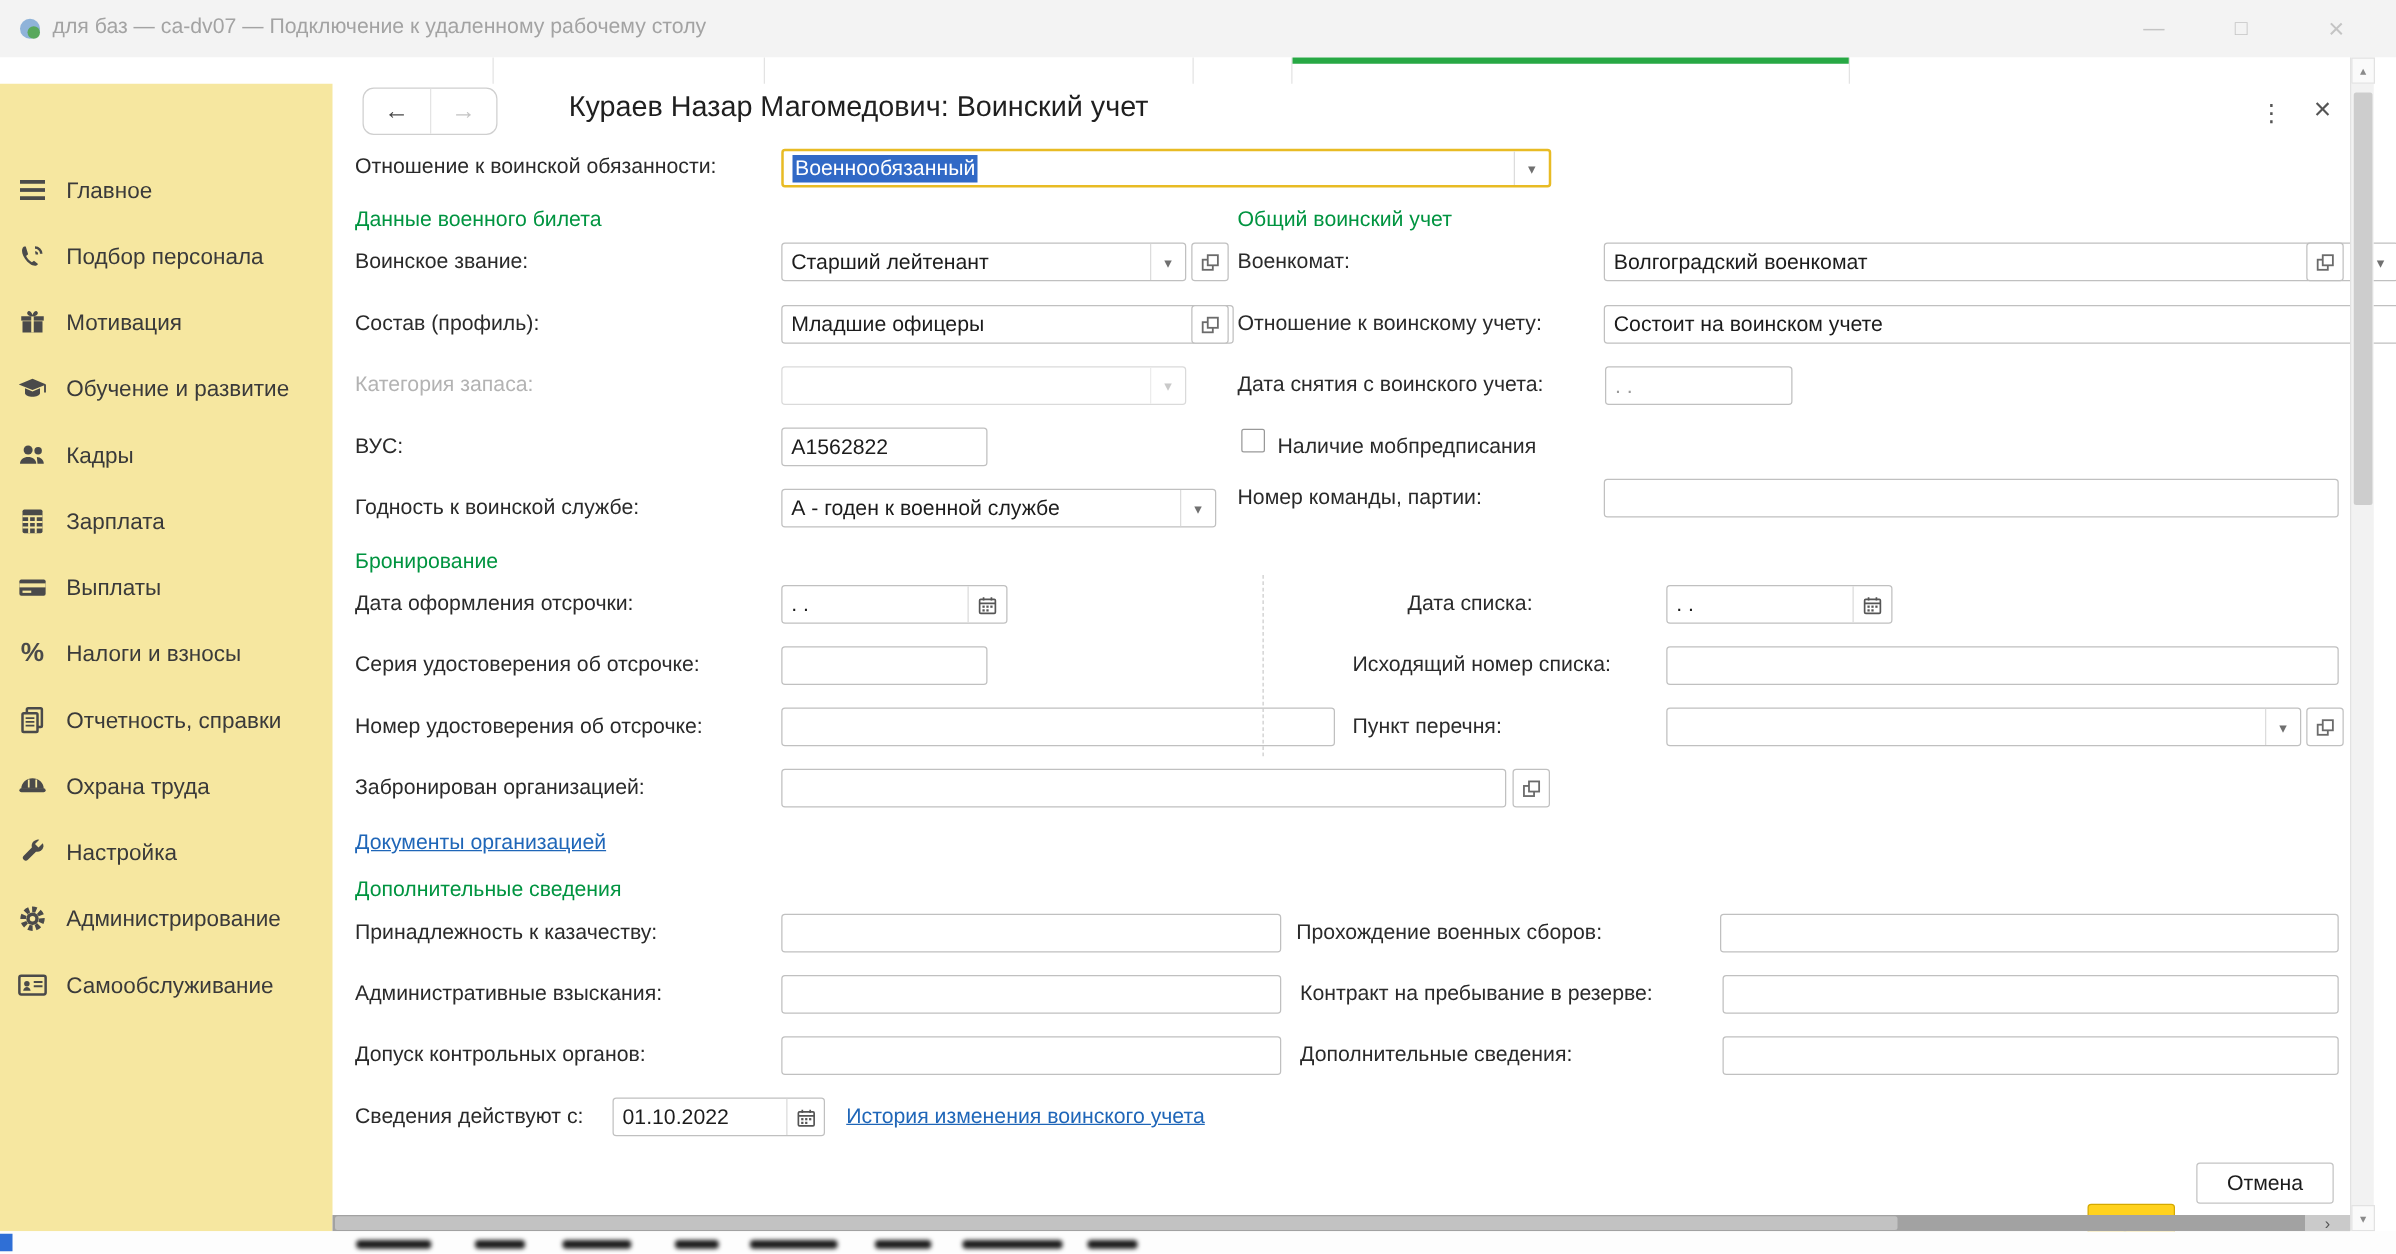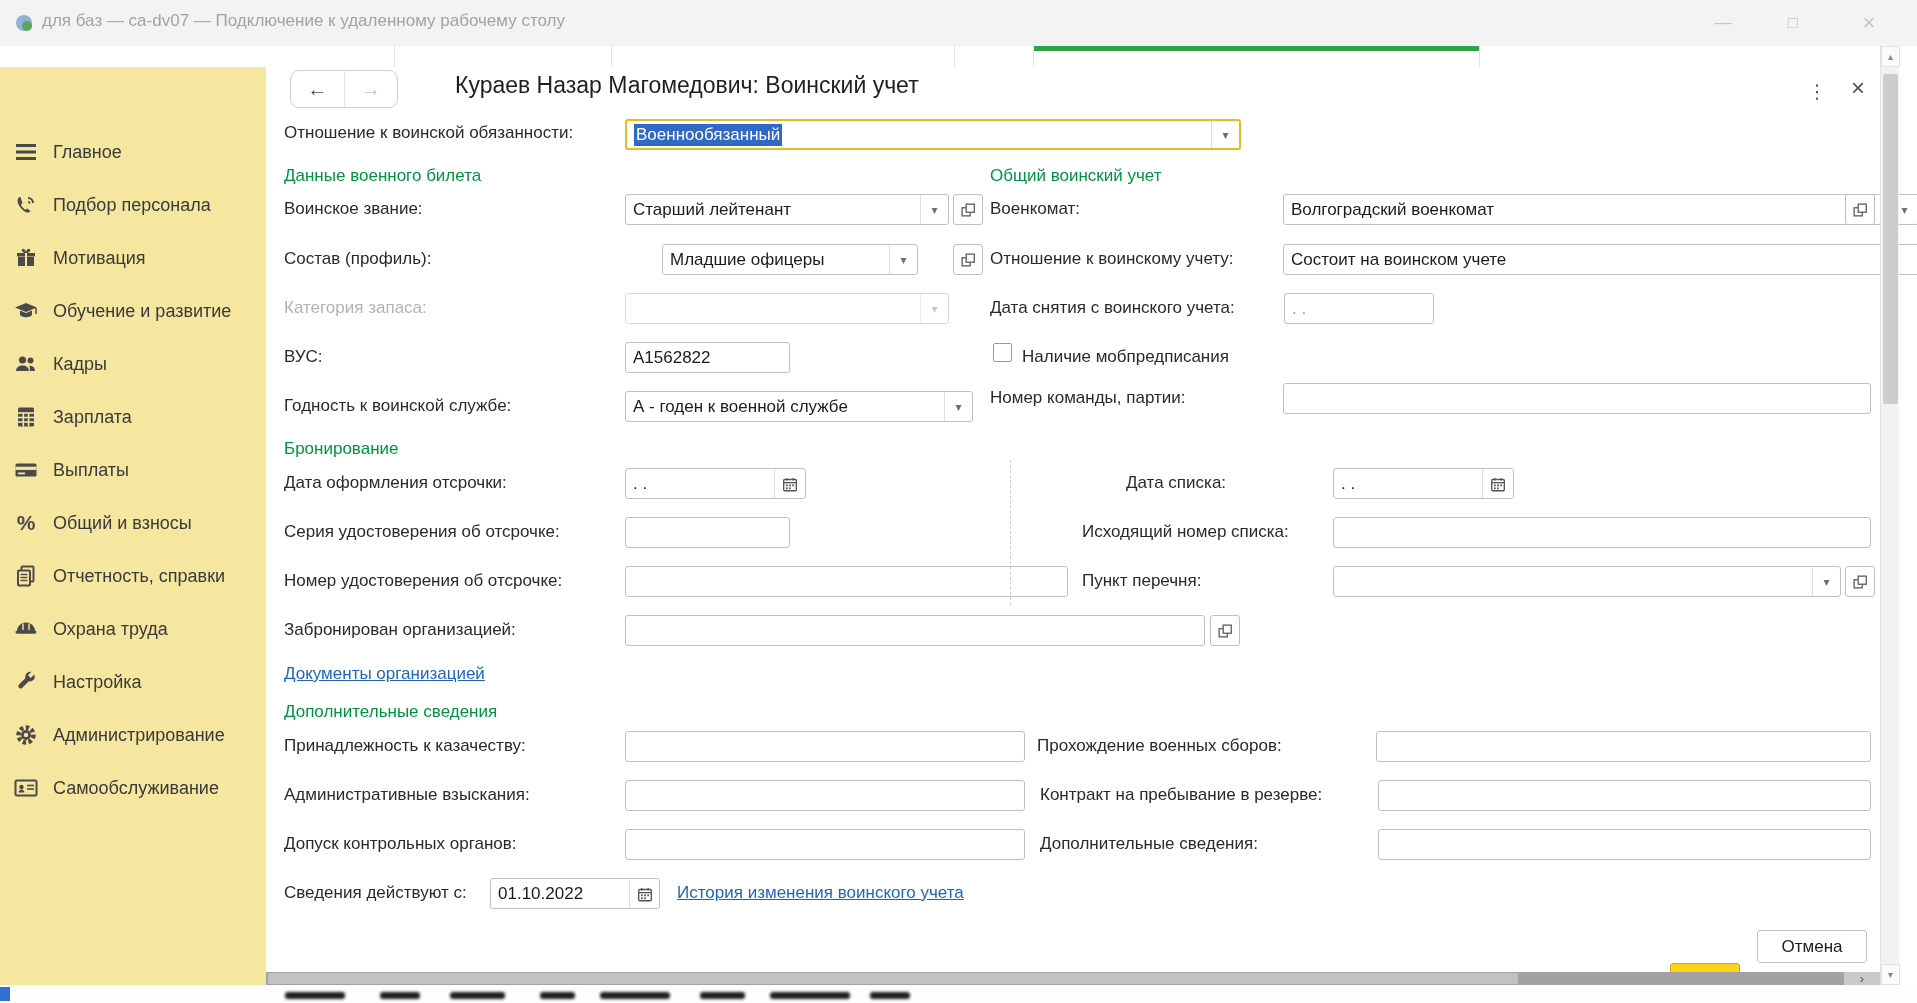--- a/index.html
+++ b/index.html
@@ -161,21 +161,21 @@
   <div class="sb-item" style="top:390px">
     <svg width="24" height="24" viewBox="0 0 24 24" fill="#4a4a4a">
         <rect x="1.5" y="5.5" width="21" height="13" rx="1.5"></rect>
         <rect x="1.5" y="8.7" width="21" height="3.2" fill="#f6e7a0"></rect>
         <rect x="4" y="14.5" width="7" height="1.8" fill="#f6e7a0"></rect>
       </svg>
     <span class="sb-label">Выплаты</span>
   </div>
   <div class="sb-item" style="top:443px">
     <span class="pct">%</span>
-    <span class="sb-label">Общий и взносы</span>
+    <span class="sb-label">Налоги и взносы</span>
   </div>
   <div class="sb-item" style="top:496px">
     <svg width="24" height="24" viewBox="0 0 24 24">
         <rect x="7.5" y="2.5" width="12" height="15" rx="1" fill="none" stroke="#4a4a4a" stroke-width="2"></rect>
         <rect x="4" y="6.5" width="12" height="15" rx="1" fill="#f6e7a0" stroke="#4a4a4a" stroke-width="2"></rect>
         <g stroke="#4a4a4a" stroke-width="1.4">
           <line x1="6.5" y1="10.5" x2="13.5" y2="10.5"></line>
           <line x1="6.5" y1="13.5" x2="13.5" y2="13.5"></line>
           <line x1="6.5" y1="16.5" x2="13.5" y2="16.5"></line>
         </g>
@@ -246,21 +246,21 @@
   <div class="cseg">▾</div>
 </div>
 <div class="sqbtn" style="left:953px;top:194px">
   <svg width="18" height="18" viewBox="0 0 20 20">
       <rect x="3.5" y="7.5" width="9" height="9" fill="none" stroke="#6b6b6b" stroke-width="1.6"></rect>
       <rect x="8" y="3.5" width="9" height="9" fill="#fff" stroke="#6b6b6b" stroke-width="1.6"></rect>
     </svg>
 </div>
 
 <div class="lbl" style="left:284px;top:249px">Состав (профиль):</div>
-<div class="combo" style="left:662px;top:244px;width:256px">
+<div class="combo" style="left:625px;top:244px;width:362px">
   <div class="cval">Младшие офицеры</div>
   <div class="cseg">▾</div>
 </div>
 <div class="sqbtn" style="left:953px;top:244px">
   <svg width="18" height="18" viewBox="0 0 20 20">
       <rect x="3.5" y="7.5" width="9" height="9" fill="none" stroke="#6b6b6b" stroke-width="1.6"></rect>
       <rect x="8" y="3.5" width="9" height="9" fill="#fff" stroke="#6b6b6b" stroke-width="1.6"></rect>
     </svg>
 </div>
 

